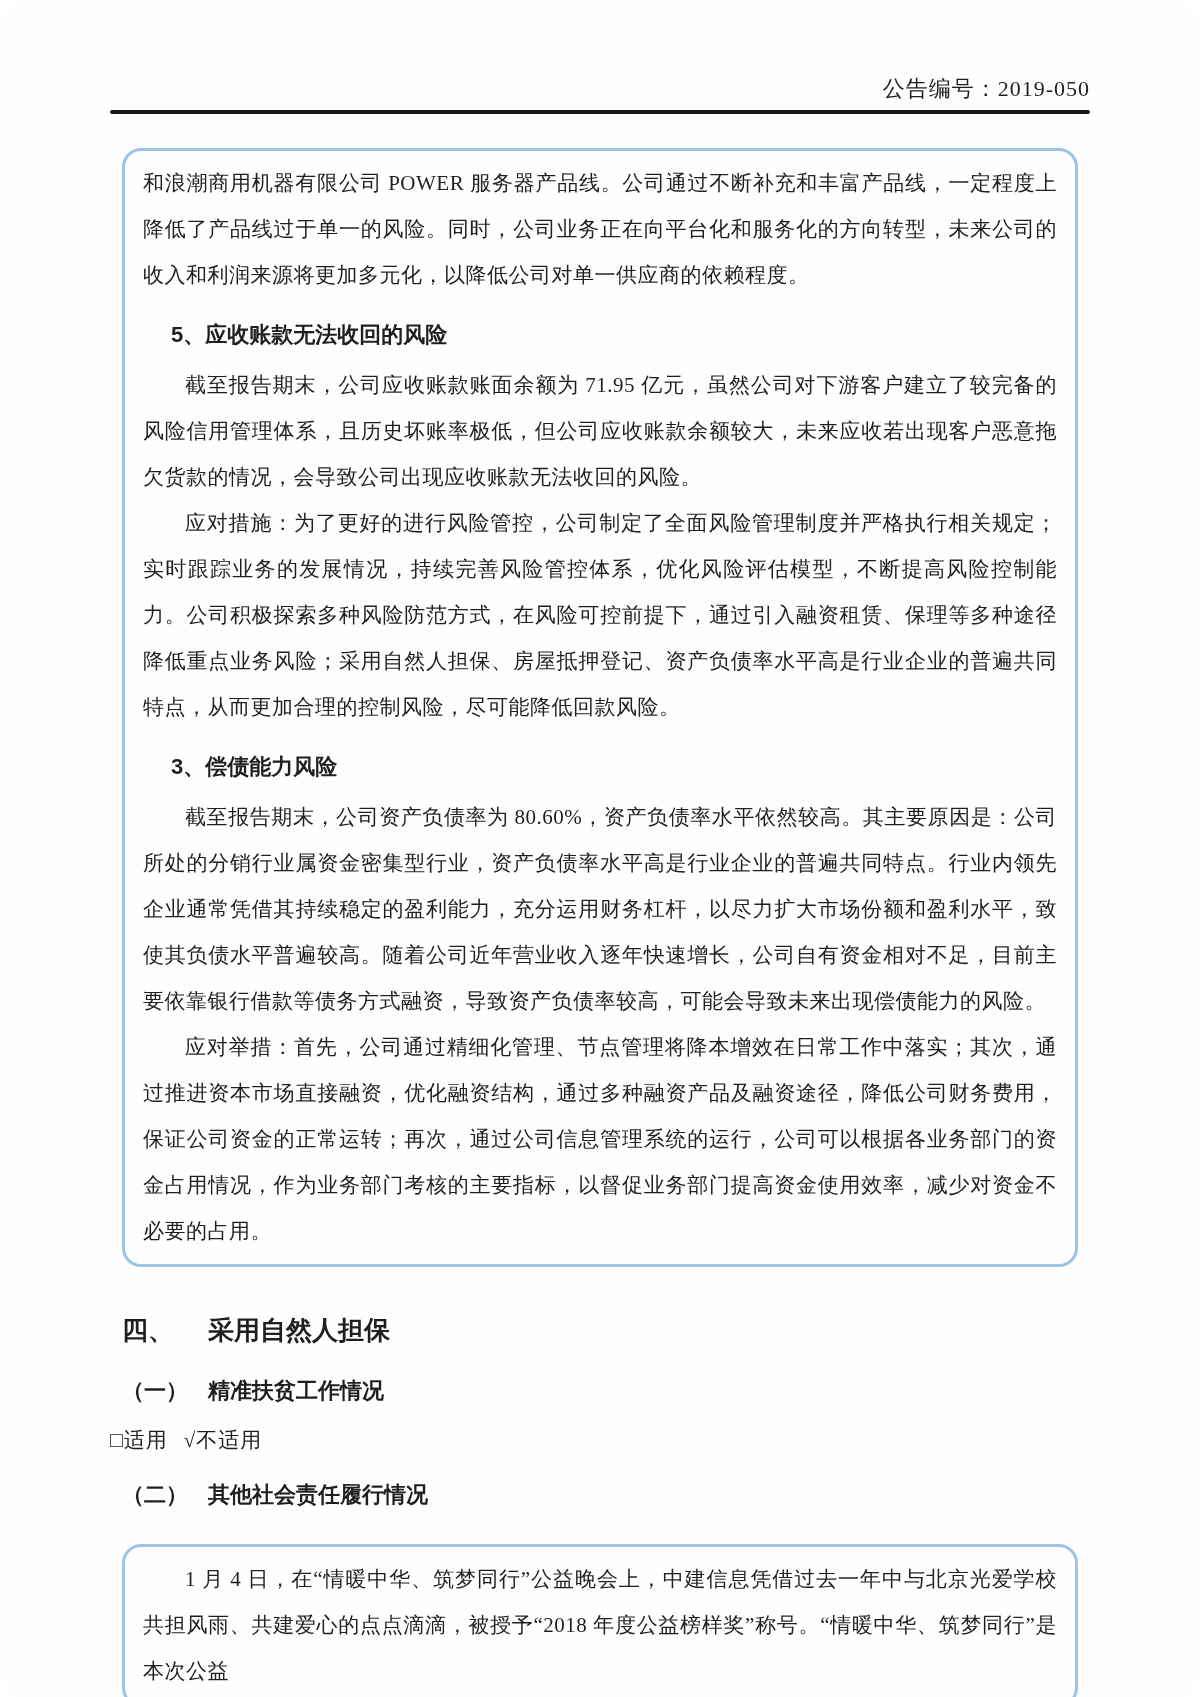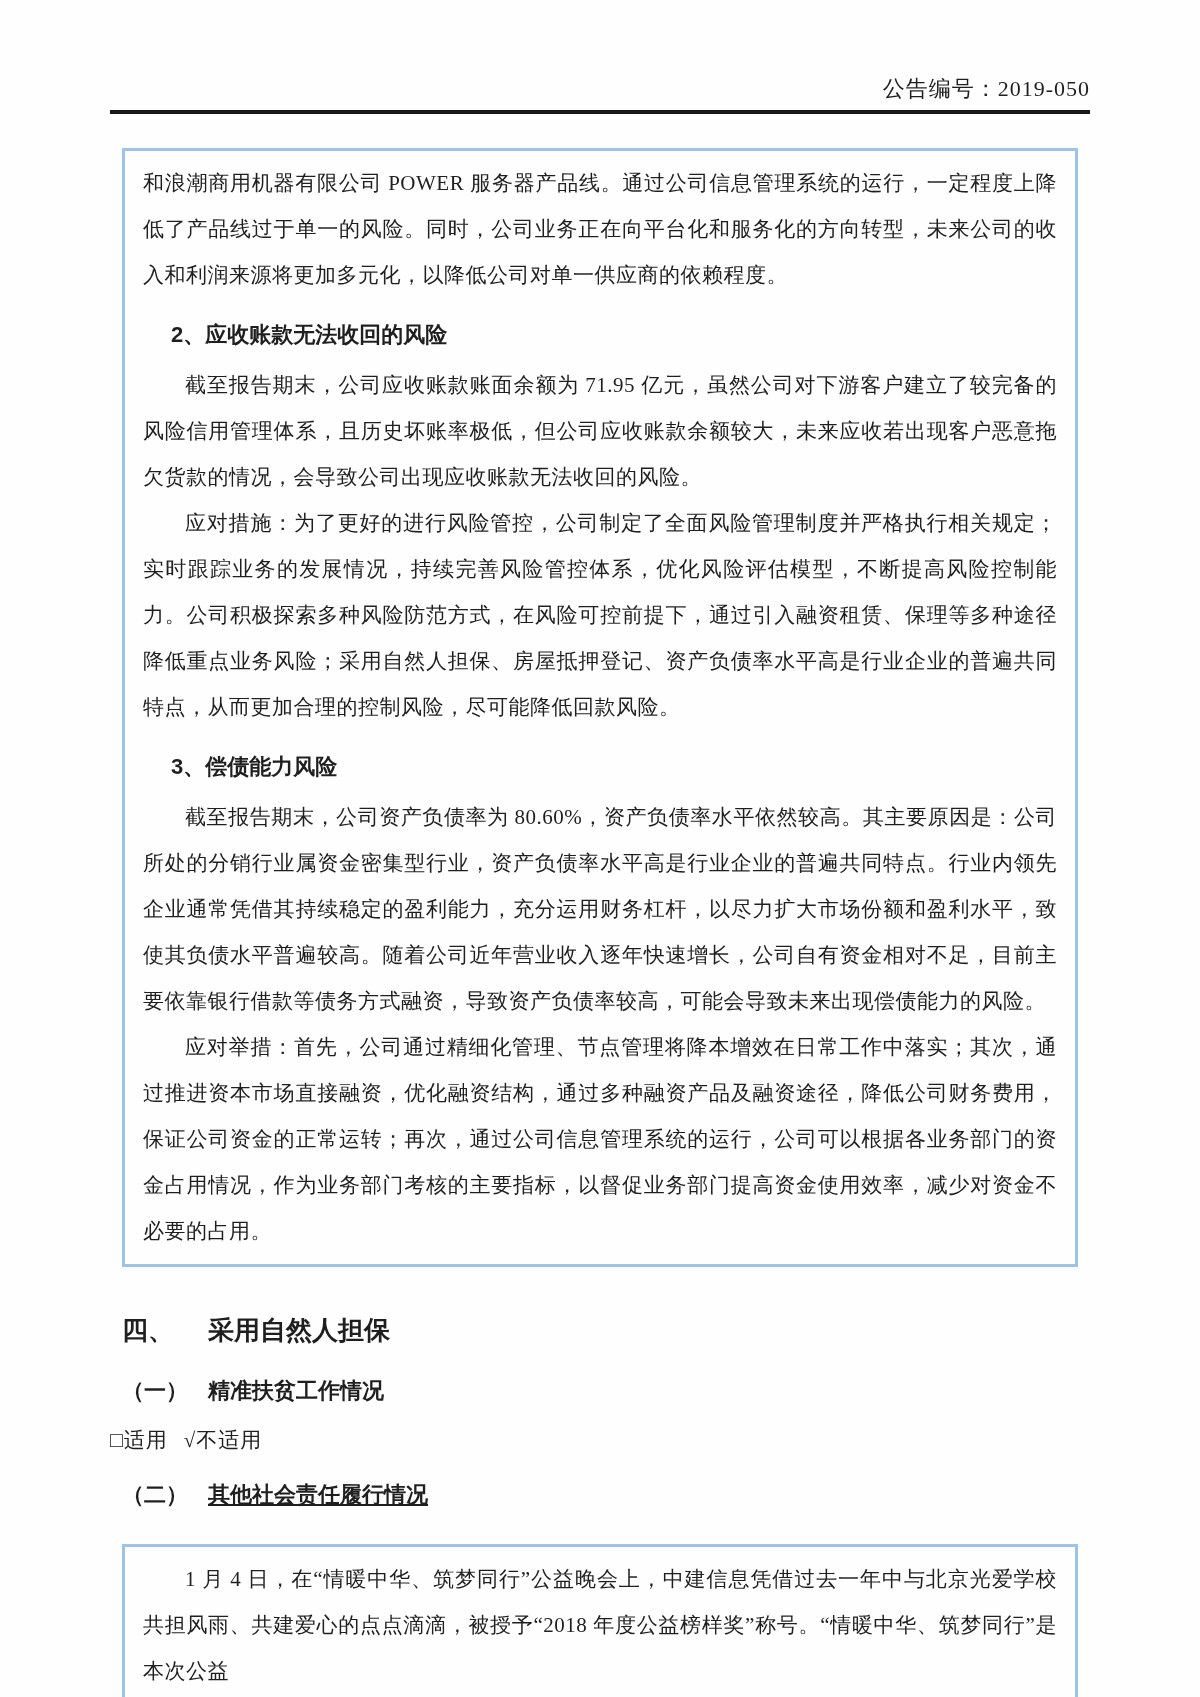--- a/index.html
+++ b/index.html
@@ -1,15 +1,15 @@
 <!DOCTYPE html>
 <html><head>
 <meta charset="utf-8">
 <style>
-  * { margin: 0; padding: 0; box-sizing: border-box; }
+  * { margin: 0; padding: 0; box-sizing: border-box; border-radius: 19px; }
   html, body { background: #ffffff; }
   .page {
     position: relative;
     width: 1200px;
     height: 1697px;
     margin: 0 auto;
     background: #fefefe;
     font-family: "Liberation Serif", "DejaVu Serif", serif;
     color: #1f1f1f;
     padding: 0 110px;
@@ -63,42 +63,42 @@
     font-size: 22px;
     font-weight: bold;
     font-family: "Liberation Sans", "DejaVu Sans", sans-serif;
     padding-left: 12px;
   }
   .sub-heading .sub-num {
     display: inline-block;
     width: 86px;
   }
   .sub-heading.first { margin-top: 28px; }
-  .sub-heading.second { margin-top: 26px; text-decoration: underline; }
+  .sub-heading.second { margin-top: 26px; }
   .apply-row {
     margin-top: 20px;
     font-size: 21px;
     letter-spacing: 1px;
   }
   .apply-row .check-group { margin-left: 16px; }
 </style>
 </head>
 <body>
 
 <div class="page">
 
   <div class="header">
     <span>公告编号：2019-050</span>
   </div>
   <div class="header-rule"></div>
 
   <div class="risk-box">
-    <p class="body-para no-indent">和浪潮商用机器有限公司 POWER 服务器产品线。通过公司信息管理系统的运行，一定程度上降低了产品线过于单一的风险。同时，公司业务正在向平台化和服务化的方向转型，未来公司的收入和利润来源将更加多元化，以降低公司对单一供应商的依赖程度。</p>
+    <p class="body-para no-indent">和浪潮商用机器有限公司 POWER 服务器产品线。公司通过不断补充和丰富产品线，一定程度上降低了产品线过于单一的风险。同时，公司业务正在向平台化和服务化的方向转型，未来公司的收入和利润来源将更加多元化，以降低公司对单一供应商的依赖程度。</p>
 
-    <h3 class="box-heading">2、应收账款无法收回的风险</h3>
+    <h3 class="box-heading">5、应收账款无法收回的风险</h3>
 
     <p class="body-para">截至报告期末，公司应收账款账面余额为 71.95 亿元，虽然公司对下游客户建立了较完备的风险信用管理体系，且历史坏账率极低，但公司应收账款余额较大，未来应收若出现客户恶意拖欠货款的情况，会导致公司出现应收账款无法收回的风险。</p>
 
     <p class="body-para">应对措施：为了更好的进行风险管控，公司制定了全面风险管理制度并严格执行相关规定；实时跟踪业务的发展情况，持续完善风险管控体系，优化风险评估模型，不断提高风险控制能力。公司积极探索多种风险防范方式，在风险可控前提下，通过引入融资租赁、保理等多种途径降低重点业务风险；采用自然人担保、房屋抵押登记、资产负债率水平高是行业企业的普遍共同特点，从而更加合理的控制风险，尽可能降低回款风险。</p>
 
     <h3 class="box-heading">3、偿债能力风险</h3>
 
     <p class="body-para">截至报告期末，公司资产负债率为 80.60%，资产负债率水平依然较高。其主要原因是：公司所处的分销行业属资金密集型行业，资产负债率水平高是行业企业的普遍共同特点。行业内领先企业通常凭借其持续稳定的盈利能力，充分运用财务杠杆，以尽力扩大市场份额和盈利水平，致使其负债水平普遍较高。随着公司近年营业收入逐年快速增长，公司自有资金相对不足，目前主要依靠银行借款等债务方式融资，导致资产负债率较高，可能会导致未来出现偿债能力的风险。</p>
 
     <p class="body-para">应对举措：首先，公司通过精细化管理、节点管理将降本增效在日常工作中落实；其次，通过推进资本市场直接融资，优化融资结构，通过多种融资产品及融资途径，降低公司财务费用，保证公司资金的正常运转；再次，通过公司信息管理系统的运行，公司可以根据各业务部门的资金占用情况，作为业务部门考核的主要指标，以督促业务部门提高资金使用效率，减少对资金不必要的占用。</p>

